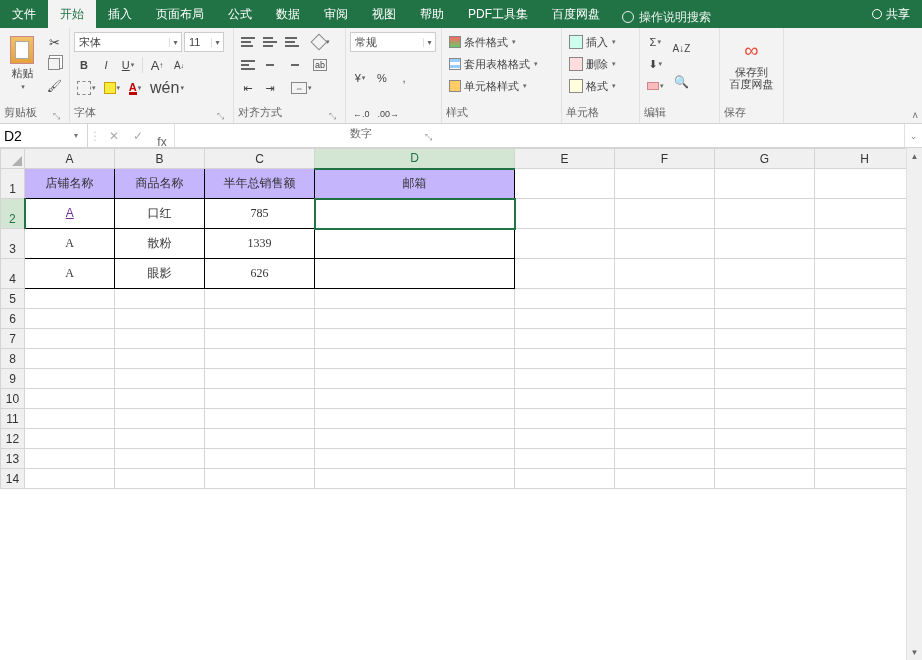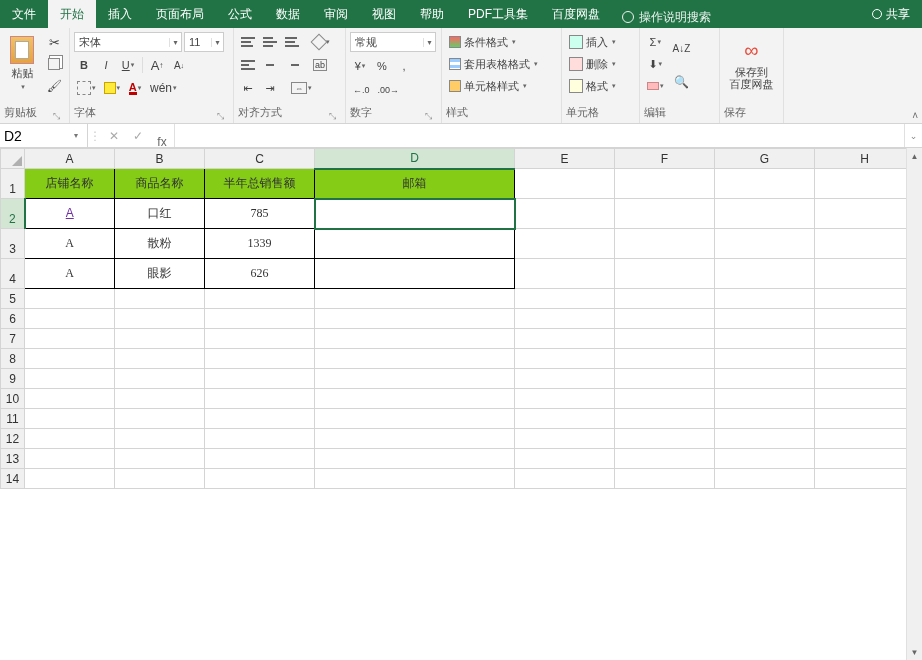--- a/index.html
+++ b/index.html
@@ -52,21 +52,21 @@
 .grid th, .grid td { border: 1px solid #d4d4d4; font-size: 12px; font-weight: normal; color: #333; }
 .colhdr th { background: #f0f0f0; height: 20px; text-align: center; }
 .colhdr th.sel { background: #d3e5d3; color:#217346; border-bottom:2px solid #217346; }
 .rowhdr { background: #f0f0f0; width: 24px; text-align: center; vertical-align: bottom; padding-bottom: 2px; }
 .rowhdr.sel { background:#d3e5d3; color:#217346; border-right:2px solid #217346; }
 .selall { background: #f0f0f0; width: 24px; position:relative; }
 .selall::after { content:""; position:absolute; right:2px; bottom:2px; border:5px solid transparent; border-right-color:#b0b0b0; border-bottom-color:#b0b0b0; }
 .cell { height: 20px; padding: 0 4px; text-align: center; vertical-align: middle; }
 .cell.tall { height: 30px; }
 .datablk { border: 1px solid #000 !important; }
-.hdrcell { background: #84cc16; font-family: "SimSun", serif; font-size: 13px; }
+.hdrcell { background: #c4b5fd; font-family: "SimSun", serif; font-size: 13px; }
 .valcell { font-family: "SimSun", serif; }
 .link { color: #7030A0; text-decoration: underline; }
 .activecell { outline: 2px solid #217346; outline-offset: -1px; }
 
 
 .vscroll { position:absolute; top:0; right:0; width:16px; bottom:0; background:#f0f0f0; border-left:1px solid #e0e0e0; }
 .vscroll .up,.vscroll .dn{height:16px;display:flex;align-items:center;justify-content:center;font-size:8px;color:#666;}
 .vscroll .track{position:absolute;top:16px;bottom:16px;left:0;right:0;}
 .vscroll .dn{position:absolute;bottom:0;left:0;right:0;}
 
@@ -169,21 +169,21 @@
           </div>
         <div class="btn">
             <span class="ic-fill"></span>
             <span class="dd-caret">▾</span>
           </div>
         <div class="btn">
             <span style="color:#c00000;font-weight:bold;border-bottom:3px solid #c00000;line-height:10px">A</span>
             <span class="dd-caret">▾</span>
           </div>
         <div class="btn">
-            <span style="font-size:12px">wén</span>
+            <span style="font-size:16px">wén</span>
             <span class="dd-caret">▾</span>
           </div>
       </div>
     </div>
     <div class="label"><span>字体</span><span class="launcher">⤡</span></div>
   </div>
 
   <div class="group" style="width:112px">
     <div class="body col" style="gap:3px;padding-top:2px">
       <div class="row">
@@ -252,21 +252,21 @@
         <div class="btn">
             <span style="width:16px;height:12px;border:1px solid #888;display:flex;align-items:center;justify-content:center;font-size:8px">⇔</span>
             <span class="dd-caret">▾</span>
           </div>
       </div>
     </div>
     <div class="label"><span>对齐方式</span><span class="launcher">⤡</span></div>
   </div>
 
   <div class="group" style="width:96px">
-    <div class="body col" style="gap:4px;padding-top:2px;width:100%">
+    <div class="body col" style="gap:16px;padding-top:2px;width:100%">
       <div class="combo" style="width:86px">
           <span class="val">常规</span>
           <span style="flex:1"></span>
           <span class="dd">▾</span>
         </div>
       <div class="row">
         <div class="btn">
             <span>¥</span>
             <span class="dd-caret">▾</span>
           </div>

